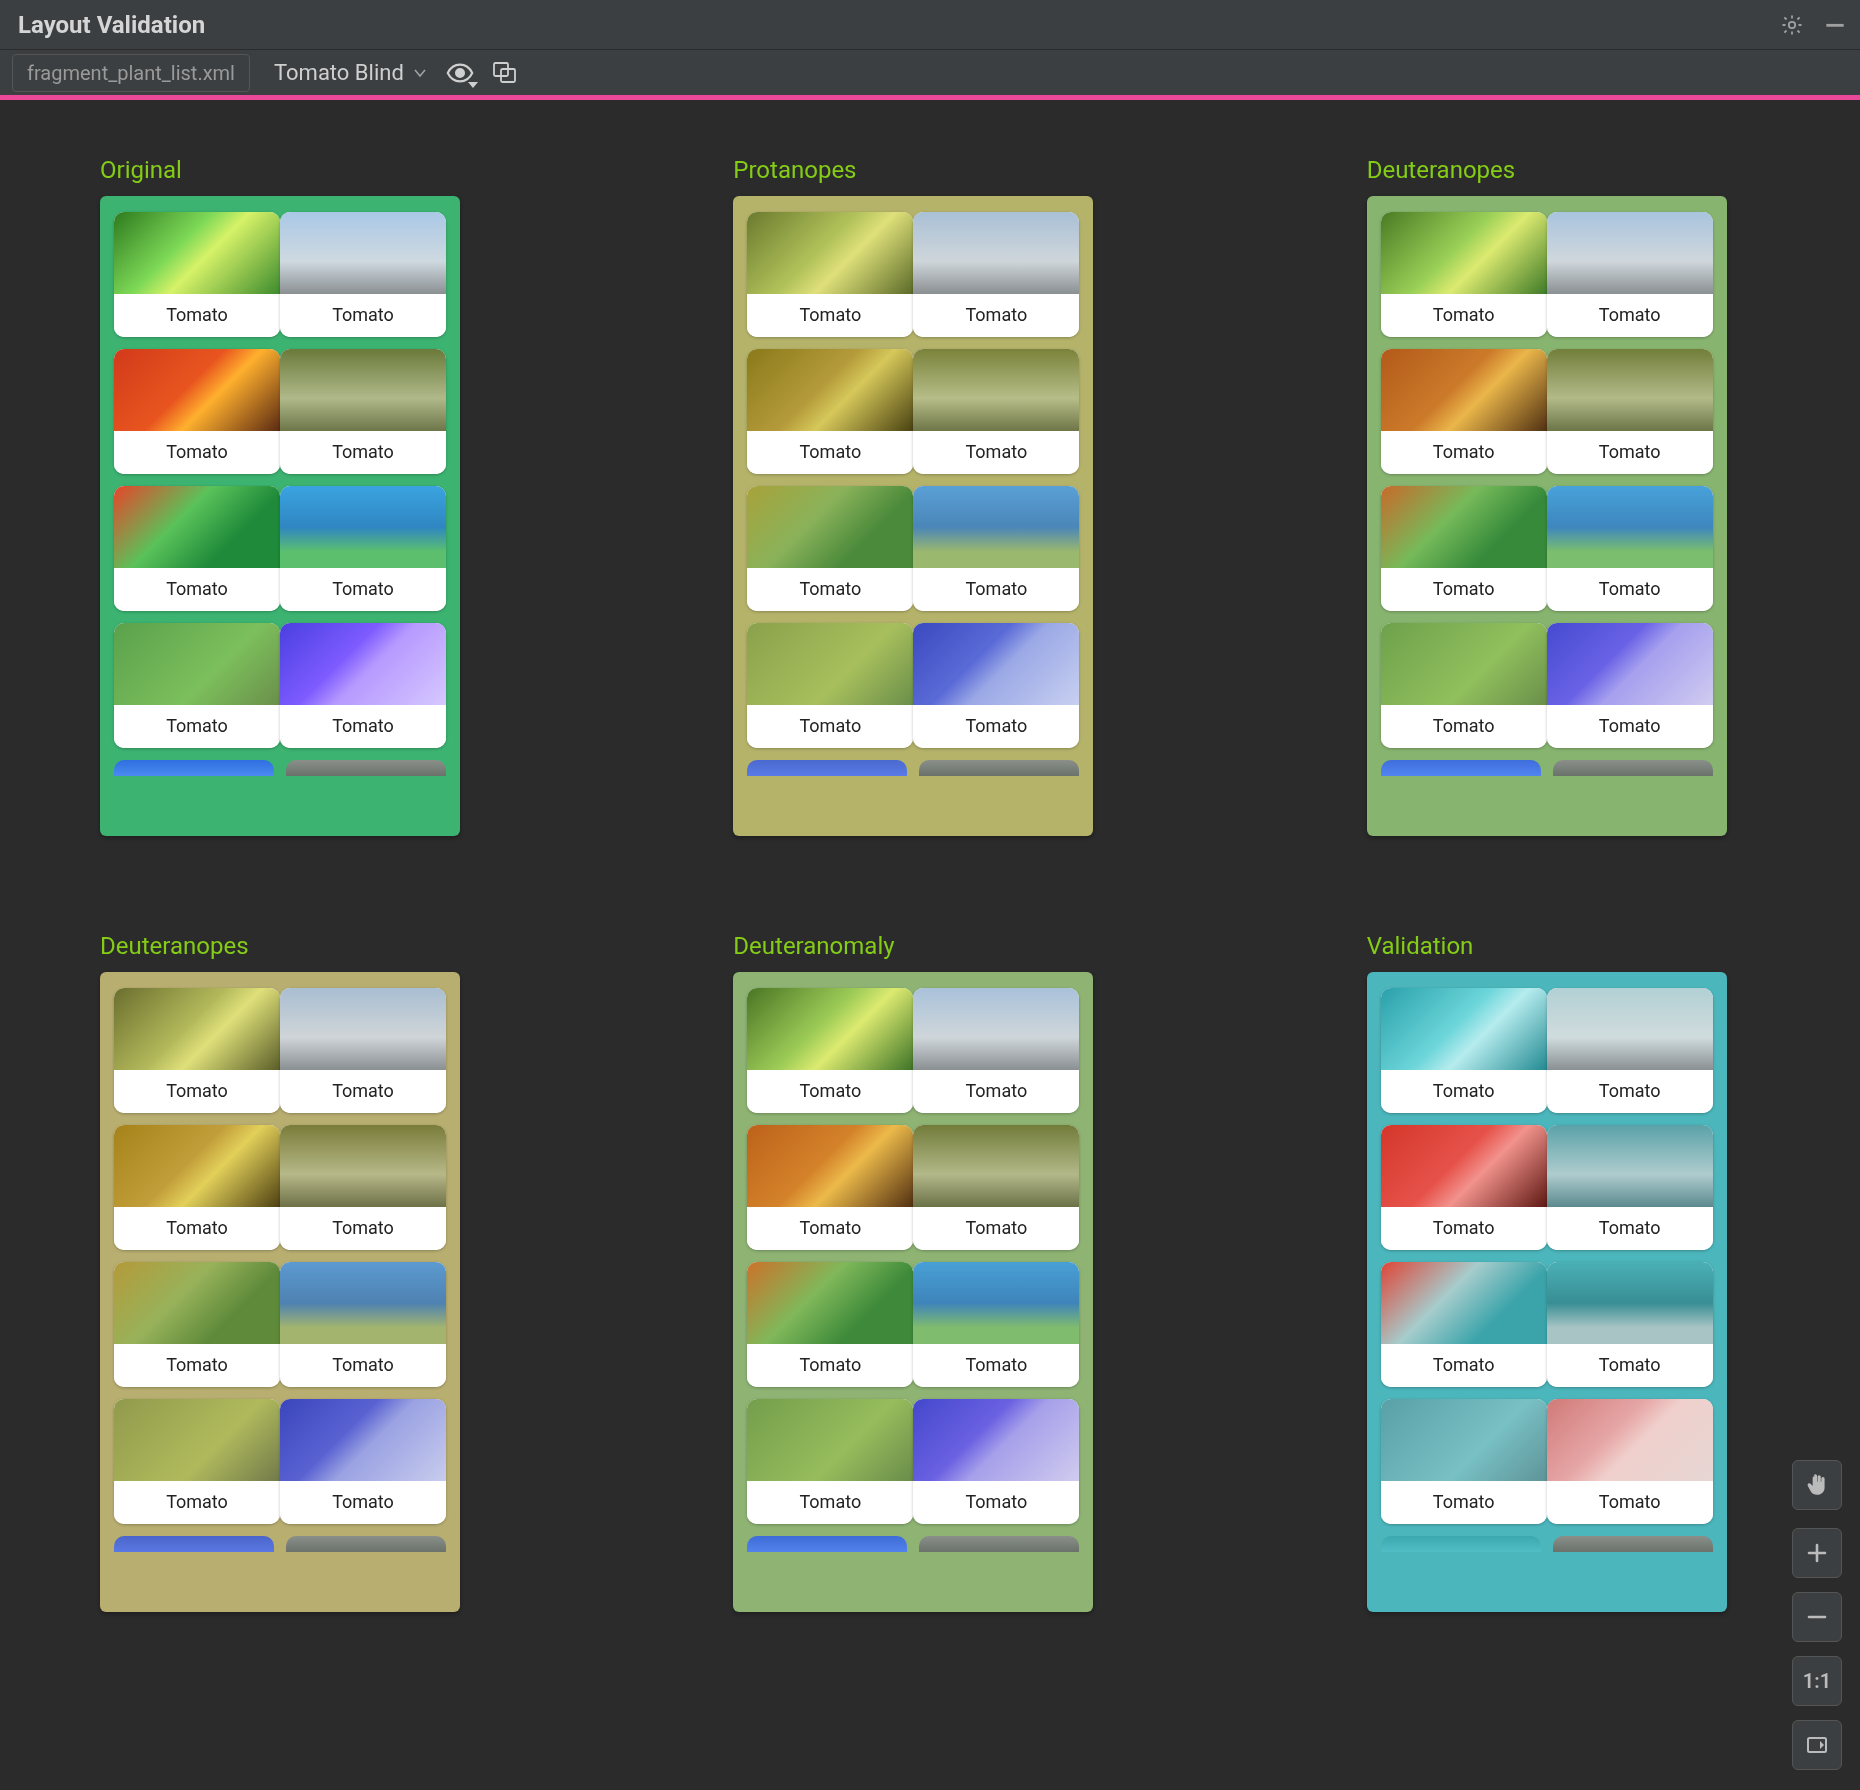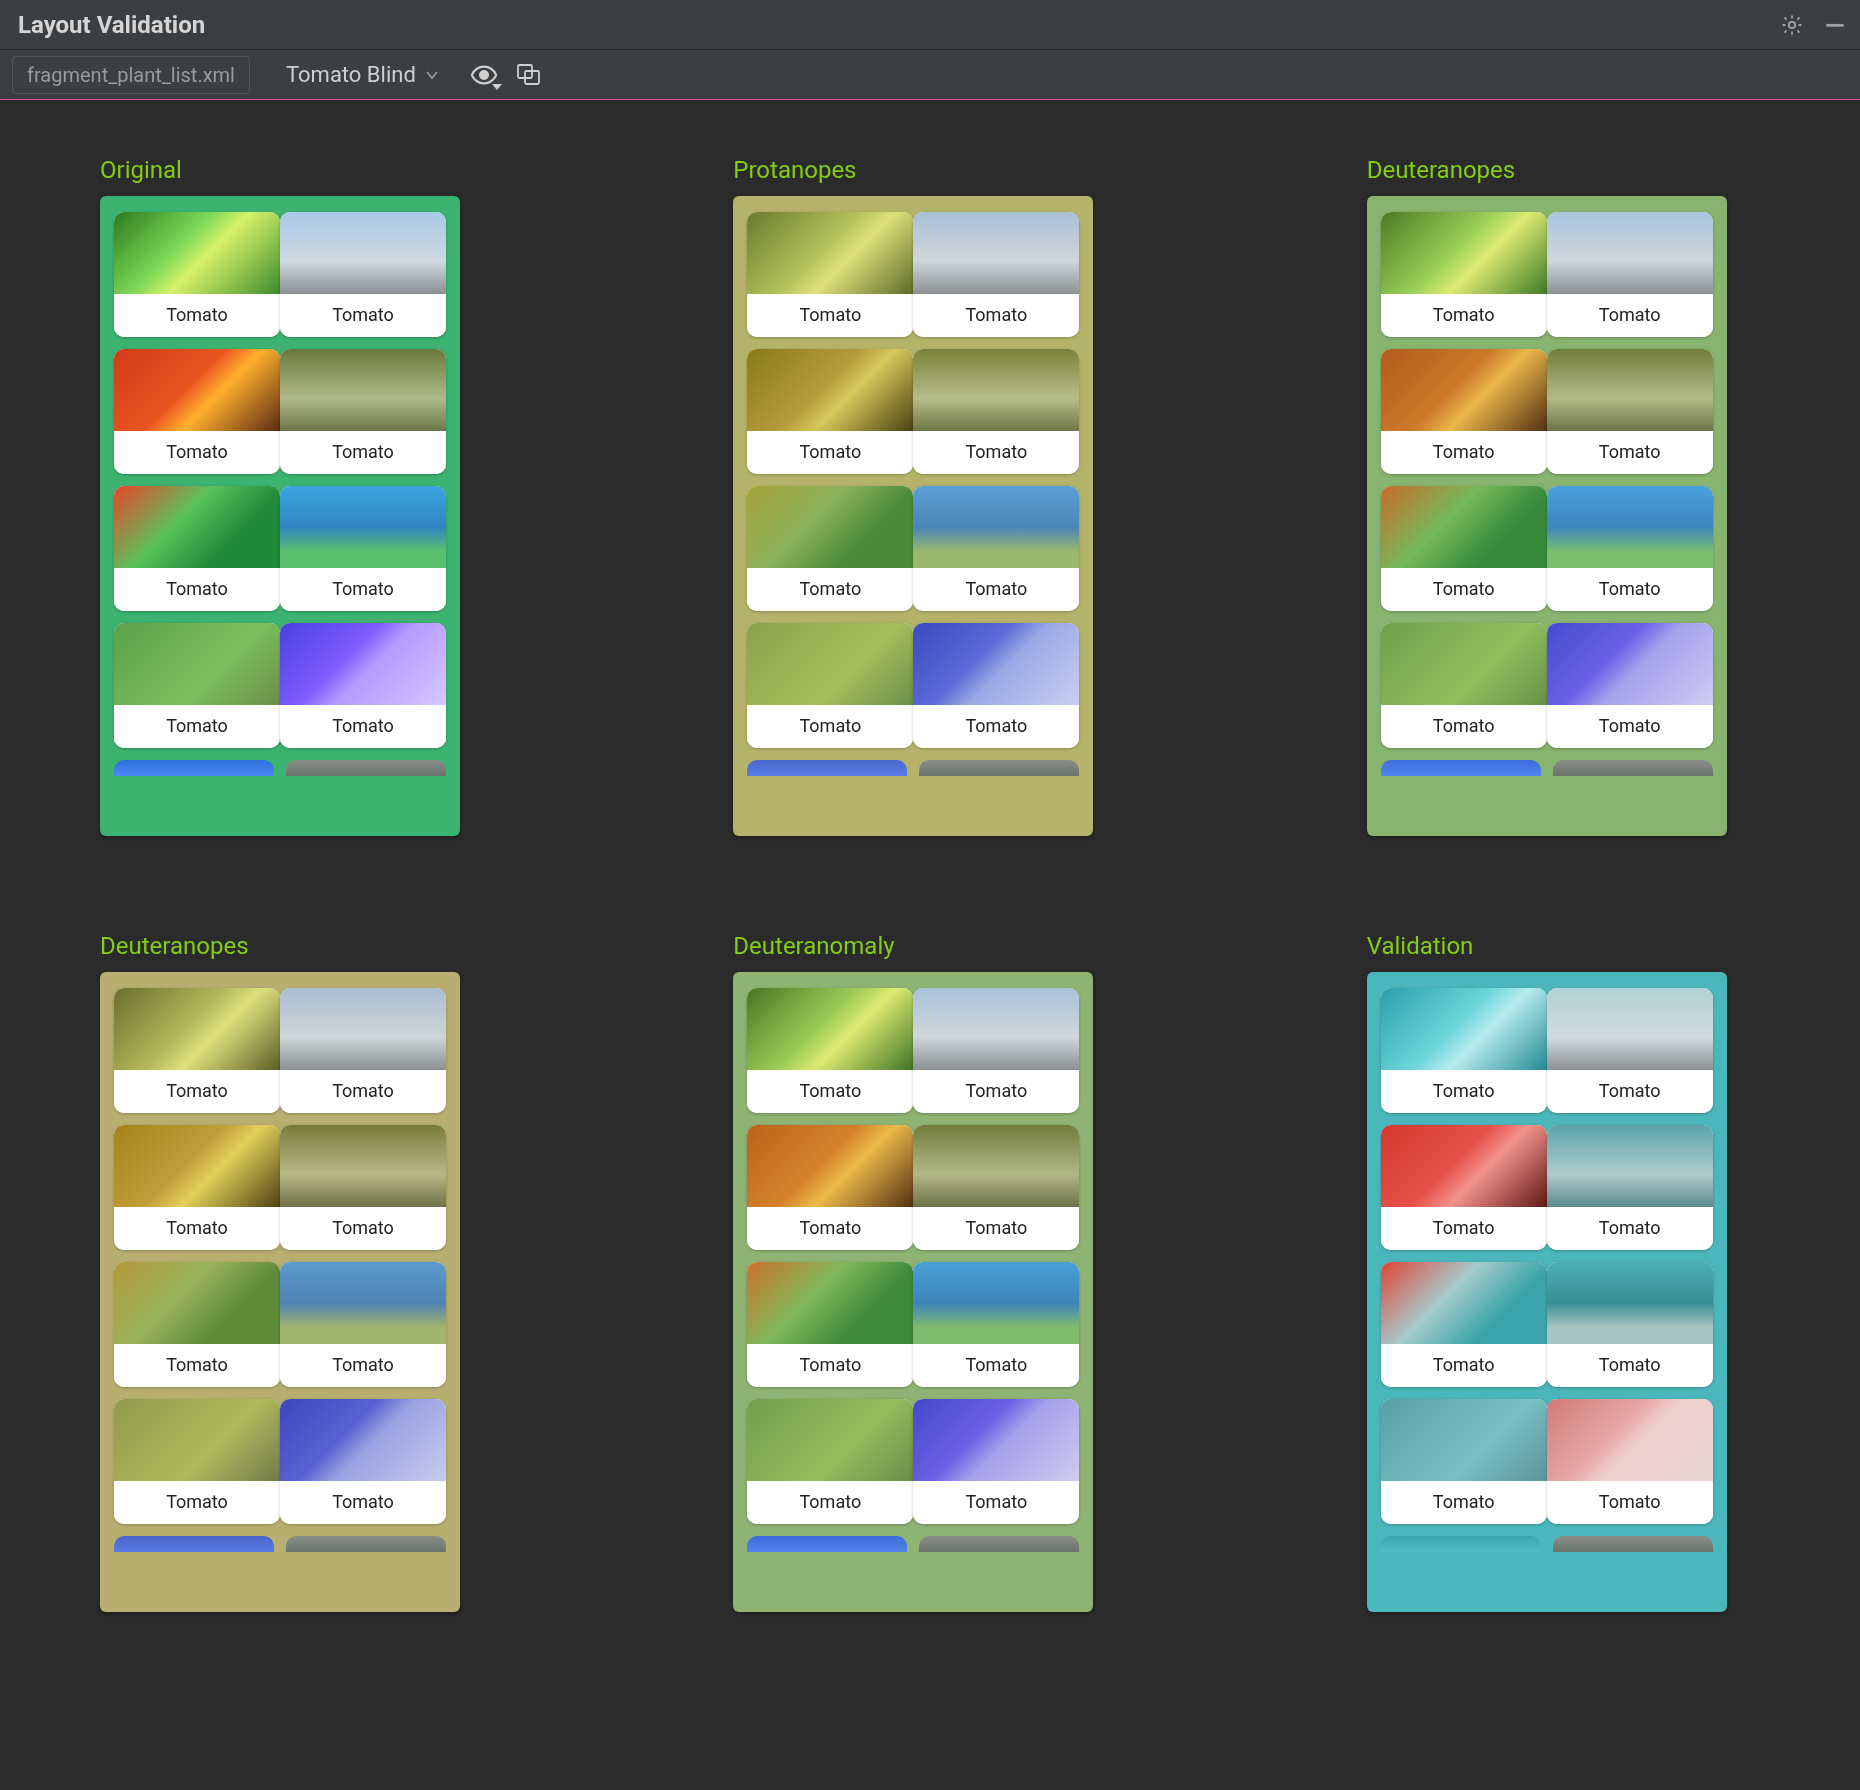--- a/index.html
+++ b/index.html
@@ -41,22 +41,22 @@
   }
   .icon-btn svg { display:block; }
 
   
   .subbar {
     background: #3c3f41;
     height: 50px;
     display: flex;
     align-items: center;
     padding: 0 12px;
-    border-bottom: 1px solid #ec4899;
-    gap: 12px;
+    border-bottom: 5px solid #ec4899;
+    gap: 0;
   }
   .file-chip {
     border: 1px solid #555;
     border-radius: 4px;
     padding: 6px 14px;
     color: #9a9a9a;
     font-size: 20px;
     margin-right: 18px;
   }
   .mode-dropdown {
@@ -479,13 +479,39 @@
             </div>
           </div>
           <div class="peek-row">
             <div class="peek" style="background: linear-gradient(rgb(58, 168, 174), rgb(80, 190, 196));"></div>
             <div class="peek" style="background: linear-gradient(rgb(138, 143, 138), rgb(106, 114, 106));"></div>
           </div>
         </div>
       </div>
     </div>
 
+  <div class="zoom-controls">
+    <div class="zoom-btn gap-below">
+      <svg width="26" height="26" viewBox="0 0 24 24" fill="#bbb">
+        <path d="M9 3.5c0-.8.7-1.5 1.5-1.5s1.5.7 1.5 1.5V9h.5V4.5c0-.8.7-1.5 1.5-1.5s1.5.7 1.5 1.5V9h.5V6c0-.8.7-1.5 1.5-1.5S19 5.2 19 6v8.5c0 3.6-2.9 6.5-6.5 6.5h-.6c-2.3 0-4.4-1.2-5.6-3.1L3.6 13c-.5-.8-.3-1.8.5-2.3.7-.5 1.7-.3 2.2.4L8 13V5.5C8 4.7 8.7 4 9.5 4c.2 0 .3 0 .5.1V3.5z"></path>
+      </svg>
+    </div>
+    <div class="zoom-btn">
+      <svg width="22" height="22" viewBox="0 0 22 22">
+          <path d="M11 3v16M3 11h16" stroke="#bbb" stroke-width="2.6" stroke-linecap="round"></path>
+        </svg>
+    </div>
+    <div class="zoom-btn">
+      <svg width="22" height="22" viewBox="0 0 22 22">
+          <path d="M3 11h16" stroke="#bbb" stroke-width="2.6" stroke-linecap="round"></path>
+        </svg>
+    </div>
+    <div class="zoom-btn">
+      <span>1:1</span>
+    </div>
+    <div class="zoom-btn">
+      <svg width="24" height="24" viewBox="0 0 24 24" fill="none" stroke="#bbb" stroke-width="2">
+        <rect x="3" y="5" width="18" height="14" rx="1.5"></rect>
+        <path d="M15 8l4 4-4 4" fill="#bbb" stroke="none"></path>
+      </svg>
+    </div>
+  </div>
 </div>
 
 </body></html>

